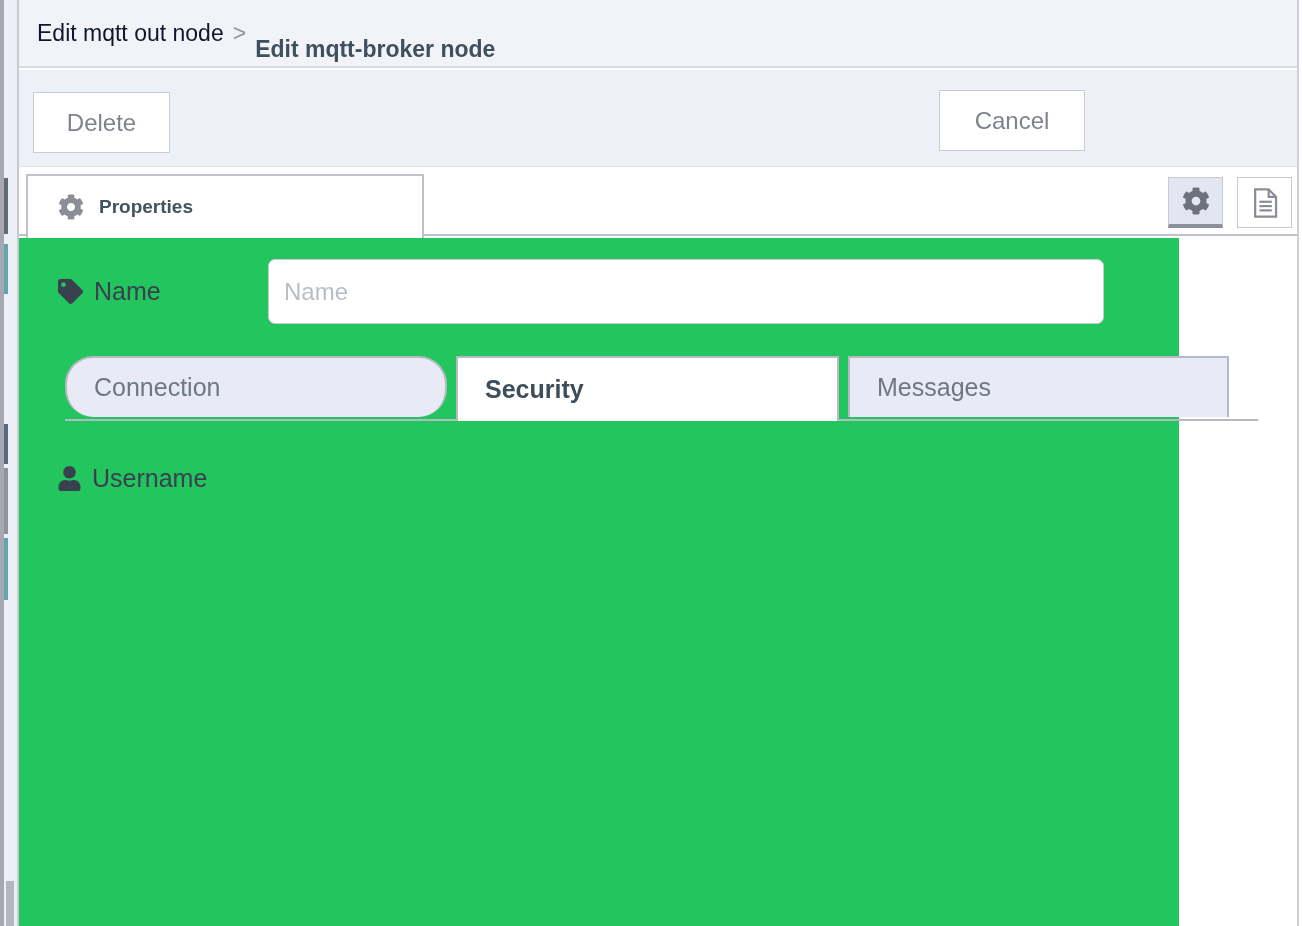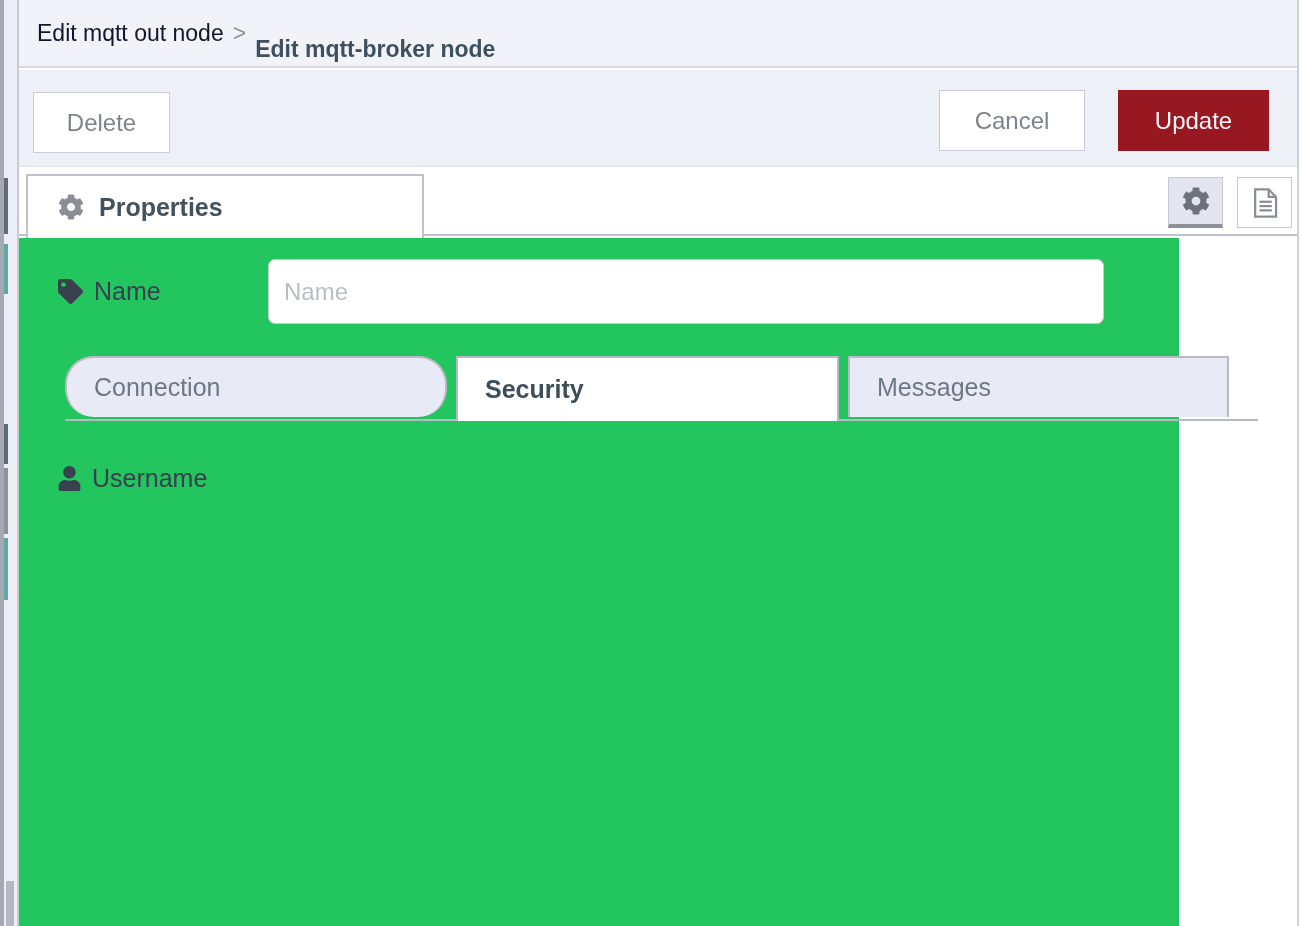--- a/index.html
+++ b/index.html
@@ -38,21 +38,21 @@
   .btn-cancel { left:920px; top:20px; width:146px; }
   .btn-update { left:1099px; top:20px; width:151px; background:#981821; border:1px solid #981821;
                 color:#f4f5f7; }
 
   
   .tabbar-main { position:absolute; left:0; top:167px; width:1280px; height:69px; background:#fff;
                  border-bottom:2px solid #bfc1cb; }
   .tab-properties { position:absolute; left:7px; top:7px; width:398px; height:64px; background:#fff;
                     border:2px solid #bfc1cb; border-bottom:none; z-index:2;
                     display:flex; align-items:center; padding-left:30px; gap:15px; cursor:pointer; }
-  .tab-properties .lbl { font-size:25px; font-weight:bold; color:#42525e; }
+  .tab-properties .lbl { font-size:19px; font-weight:bold; color:#42525e; }
   .icon-btn { position:absolute; top:10px; width:55px; height:51px; display:flex; align-items:center;
               justify-content:center; cursor:pointer; }
   .btn-node-settings { left:1149px; background:#e3e5f0; border:1px solid #c6c8d2;
                        border-bottom:4px solid #8e9099; }
   .btn-node-doc { left:1218px; background:#fff; border:1px solid #c6c8d2; }
 
   
   .form { position:absolute; left:0; top:238px; width:1160px; height:688px; background:#22c55e; }
   .field-row { position:absolute; left:0; width:1280px; display:flex; align-items:center; }
   .field-label { position:absolute; left:39px; display:flex; align-items:center; gap:11px;
@@ -97,21 +97,20 @@
 
   <div class="edit-header">
     <span class="bc-parent">Edit mqtt out node</span>
     <span class="bc-sep">&gt;</span>
     <span class="bc-current">Edit mqtt-broker node</span>
   </div>
 
   <div class="edit-toolbar">
     <div class="btn btn-secondary btn-delete">Delete</div>
     <div class="btn btn-secondary btn-cancel">Cancel</div>
-    <div class="btn btn-update">Update</div>
   </div>
 
   <div class="tabbar-main">
     <div class="tab-properties">
       <span>
         <svg width="26" height="26" viewBox="0 0 512 512" fill="#8b8e97">
             <path d="M487.4 315.7l-42.6-24.6c4.3-23.2 4.3-47 0-70.2l42.6-24.6c4.9-2.8 7.1-8.6 5.5-14-11.1-35.6-30-67.8-54.7-94.6-3.8-4.1-10-5.1-14.8-2.3L380.8 110c-17.9-15.4-38.5-27.3-60.8-35.1V25.8c0-5.6-3.9-10.5-9.4-11.7-36.7-8.2-74.3-7.8-109.2 0-5.5 1.2-9.4 6.1-9.4 11.7V75c-22.2 7.9-42.8 19.8-60.8 35.1L88.7 85.5c-4.9-2.8-11-1.9-14.8 2.3-24.7 26.7-43.6 58.9-54.7 94.6-1.7 5.4.6 11.2 5.5 14L67.3 221c-4.3 23.2-4.3 47 0 70.2l-42.6 24.6c-4.9 2.8-7.1 8.6-5.5 14 11.1 35.6 30 67.8 54.7 94.6 3.8 4.1 10 5.1 14.8 2.3l42.6-24.6c17.9 15.4 38.5 27.3 60.8 35.1v49.2c0 5.6 3.9 10.5 9.4 11.7 36.7 8.2 74.3 7.8 109.2 0 5.5-1.2 9.4-6.1 9.4-11.7v-49.2c22.2-7.9 42.8-19.8 60.8-35.1l42.6 24.6c4.9 2.8 11 1.9 14.8-2.3 24.7-26.7 43.6-58.9 54.7-94.6 1.5-5.5-.7-11.3-5.6-14.1zM256 336c-44.1 0-80-35.9-80-80s35.9-80 80-80 80 35.9 80 80-35.9 80-80 80z"></path>
           </svg>
       </span>
       <span class="lbl">Properties</span>

